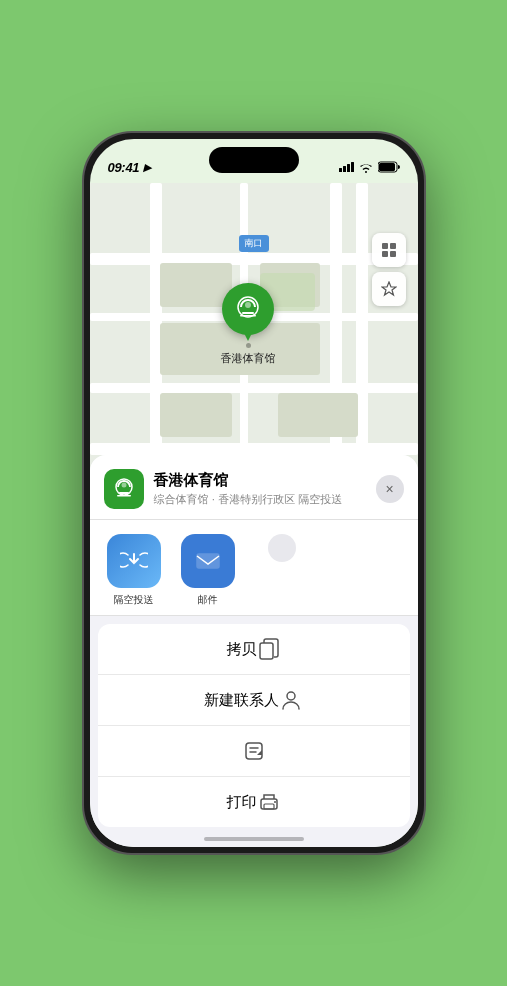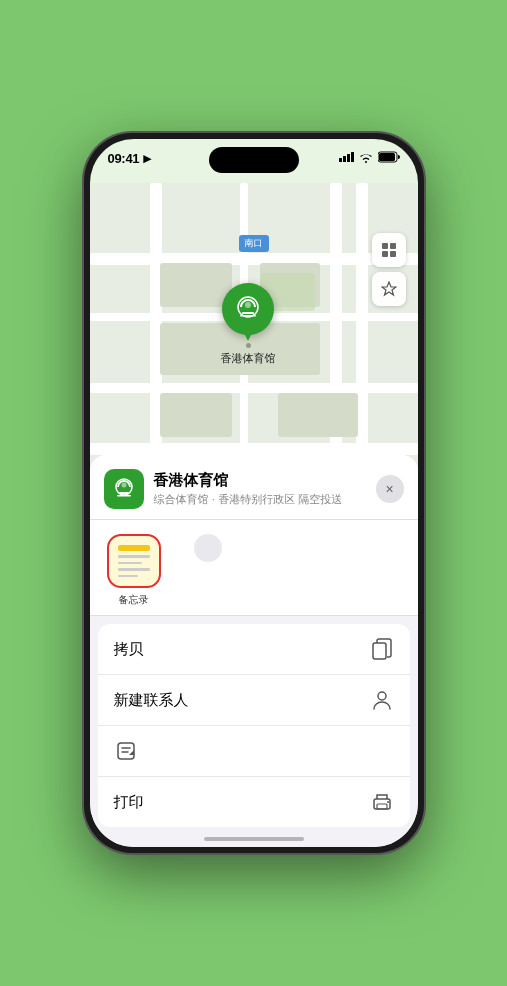--- a/index.html
+++ b/index.html
@@ -28,25 +28,26 @@
       bottom: 6px;
       border-radius: 44px;
       overflow: hidden;
       background: #e8f5e3;
     }
     
     .status-bar {
       height: 44px;
       background: transparent;
       display: flex;
-      align-items: flex-start;
+      align-items: center;
       padding: 12px 18px 0;
       justify-content: space-between;
       position: relative;
       z-index: 10;
+      font-style: italic;
     }
     .status-time {
       font-size: 13px;
       font-weight: 600;
       color: #000;
       letter-spacing: -0.3px;
     }
     .status-icons {
       display: flex;
       align-items: center;
@@ -290,21 +291,21 @@
       background: #fff;
       margin-top: 8px;
       border-radius: 12px;
       margin-left: 8px;
       margin-right: 8px;
       overflow: hidden;
     }
     .action-item {
       display: flex;
       align-items: center;
-      justify-content: space-between;
+      justify-content: center;
       padding: 13px 16px;
       border-bottom: 0.5px solid #e8e8e8;
     }
     .action-item:last-child {
       border-bottom: none;
     }
     .action-label {
       font-size: 15px;
       color: #000;
     }
@@ -443,35 +444,42 @@
         </div>
         <div class="venue-info">
           <div class="venue-name">香港体育馆</div>
           <div class="venue-sub">综合体育馆 · 香港特别行政区 隔空投送</div>
         </div>
         <div class="close-btn">×</div>
       </div>
 
       <div class="share-row">
 
-
-
-
         <div class="share-item">
-          <div class="share-icon notes">
-            <div class="notes-lines">
-              <div class="notes-line-top"></div>
-              <div class="notes-line"></div>
-              <div class="notes-line" style="width:24px;"></div>
-              <div class="notes-line"></div>
-              <div class="notes-line" style="width:20px;"></div>
-            </div>
-          </div>
-          <span class="share-label">备忘录</span>
-        </div>
+          <div class="share-icon airdrop">
+            <svg width="28" height="28" viewBox="0 0 28 28" fill="none">
+              <path d="M14 7v9M10 12l4 4 4-4" stroke="#fff" stroke-width="2" stroke-linecap="round"></path>
+              <path d="M8 18a7 7 0 110-10" stroke="#fff" stroke-width="1.5" fill="none" stroke-linecap="round"></path>
+              <path d="M20 18a7 7 0 100-10" stroke="#fff" stroke-width="1.5" fill="none" stroke-linecap="round"></path>
+            </svg>
+          </div>
+          <span class="share-label">隔空投送</span>
+        </div>
+
+
+        <div class="share-item">
+          <div class="share-icon mail">
+            <svg width="30" height="30" viewBox="0 0 30 30" fill="none">
+              <rect x="4" y="8" width="22" height="14" rx="2" fill="#fff" opacity="0.2" stroke="#fff" stroke-width="1.5"></rect>
+              <path d="M4 10l11 8 11-8" stroke="#fff" stroke-width="1.5"></path>
+            </svg>
+          </div>
+          <span class="share-label">邮件</span>
+        </div>
+
 
         <div class="share-item">
           <div class="more-dots-circle">
             
           </div>
 
         </div>
       </div>
 
       <div class="action-list">

